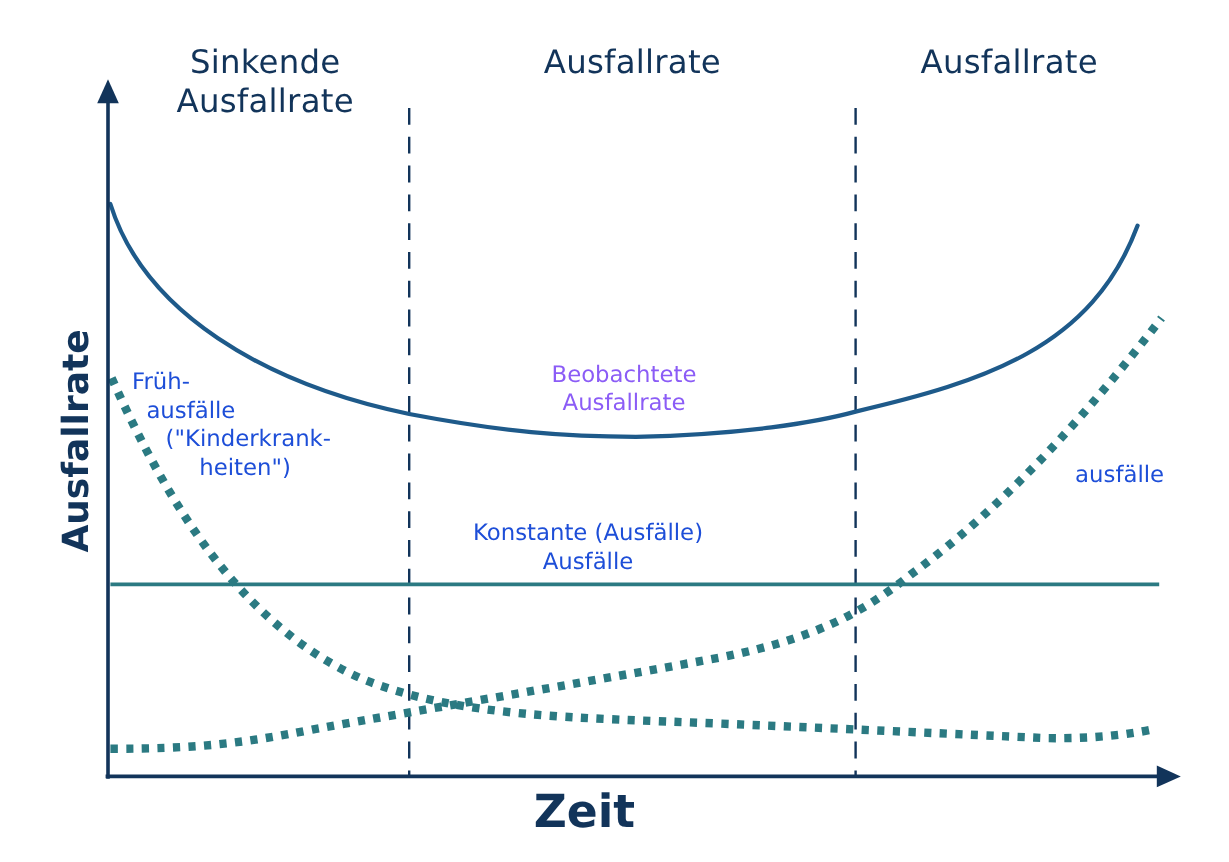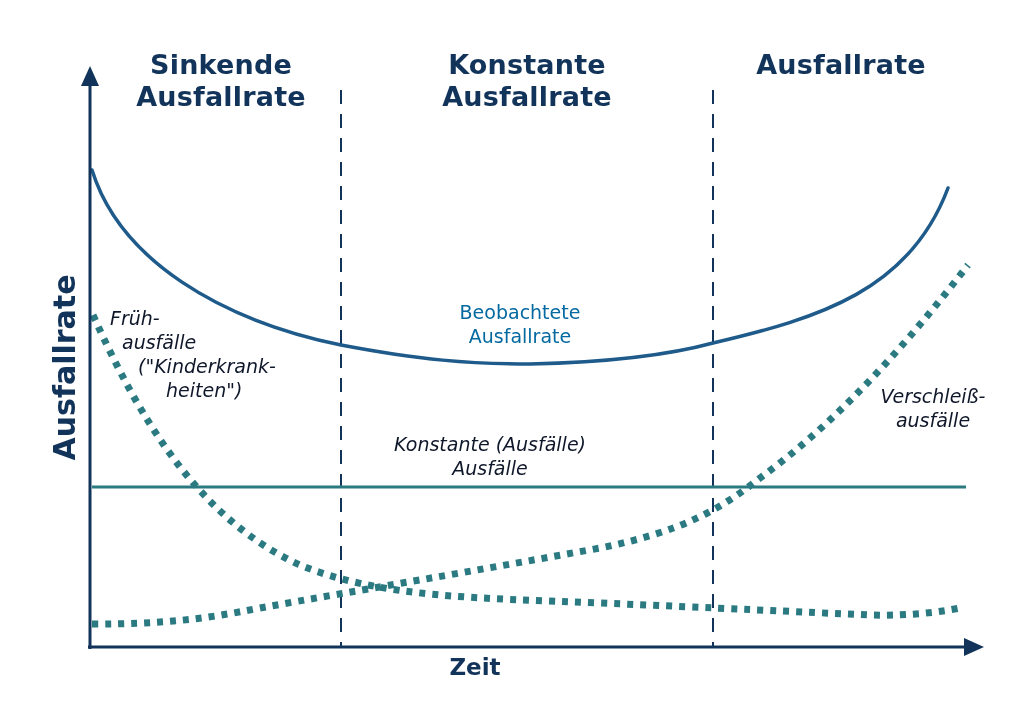--- a/index.html
+++ b/index.html
@@ -1,24 +1,24 @@
 <!DOCTYPE html>
 <html><head>
 <meta charset="utf-8">
 <style>
   html, body { margin: 0; padding: 0; background: #ffffff; }
   body { width: 1024px; height: 718px; overflow: hidden; position: relative; font-family: "DejaVu Sans", "Liberation Sans", sans-serif; }
   .stage { position: absolute; left: 0; top: 0; width: 1024px; height: 718px; }
   svg { position: absolute; left: 0; top: 0; }
-  .region-title { position: absolute; text-align: center; font-weight: bold; font-size: 27px; line-height: 32px; color: #12345a; letter-spacing: 0.2px; margin-top: 12px; }
+  .region-title { position: absolute; text-align: center; font-weight: normal; font-size: 27px; line-height: 32px; color: #12345a; letter-spacing: 0.2px; }
   .annot { position: absolute; text-align: center; font-size: 19px; line-height: 24px; }
-  .annot.teal { color: #0f172a; font-style: italic; }
-  .annot.blue { color: #0369a1; }
+  .annot.teal { color: #1d4ed8; }
+  .annot.blue { color: #8b5cf6; }
   .axis-label { position: absolute; font-weight: bold; color: #12345a; }
-  .xlabel { font-size: 23px; left: 432px; top: 654px; width: 86px; text-align: center; }
+  .xlabel { font-size: 38px; left: 444px; top: 654px; width: 86px; text-align: center; }
   .ylabel { font-size: 30px; left: -36px; top: 350px; width: 200px; text-align: center; transform: rotate(-90deg); transform-origin: center center; }
 </style>
 </head>
 <body>
 
 <div class="stage">
   <svg width="1024" height="718" viewBox="0 0 1024 718">
 
     <line x1="341" y1="90" x2="341" y2="646" stroke="#12345a" stroke-width="2" stroke-dasharray="14,10"></line>
     <line x1="713" y1="90" x2="713" y2="646" stroke="#12345a" stroke-width="2" stroke-dasharray="14,10"></line>
@@ -35,21 +35,20 @@
     <polygon points="90,66 81,86 99,86" fill="#12345a"></polygon>
     <line x1="88" y1="647" x2="968" y2="647" stroke="#12345a" stroke-width="3"></line>
     <polygon points="984,647 964,638 964,656" fill="#12345a"></polygon>
   </svg>
 
   <div class="region-title" style="left:116px; top:37px; width:210px;">
     <div>Sinkende</div>
     <div>Ausfallrate</div>
   </div>
   <div class="region-title" style="left:422px; top:37px; width:210px;">
-    <div>Konstante</div>
     <div>Ausfallrate</div>
   </div>
   <div class="region-title" style="left:736px; top:37px; width:210px;">
     <div>Ausfallrate</div>
   </div>
 
   <div class="annot teal" style="left:98px; top:306px; width:190px; text-align:left;">
     <div style="padding-left:12px;">Früh-</div>
     <div style="padding-left:24px;">ausfälle</div>
     <div style="padding-left:40px;">("Kinderkrank-</div>
@@ -60,19 +59,18 @@
     <div>Beobachtete</div>
     <div>Ausfallrate</div>
   </div>
 
   <div class="annot teal" style="left:370px; top:432px; width:240px;">
     <div>Konstante (Ausfälle)</div>
     <div>Ausfälle</div>
   </div>
 
   <div class="annot teal" style="left:868px; top:384px; width:130px;">
-    <div>Verschleiß-</div>
     <div>ausfälle</div>
   </div>
 
   <div class="axis-label xlabel">Zeit</div>
   <div class="axis-label ylabel">Ausfallrate</div>
 </div>
 
 </body></html>

